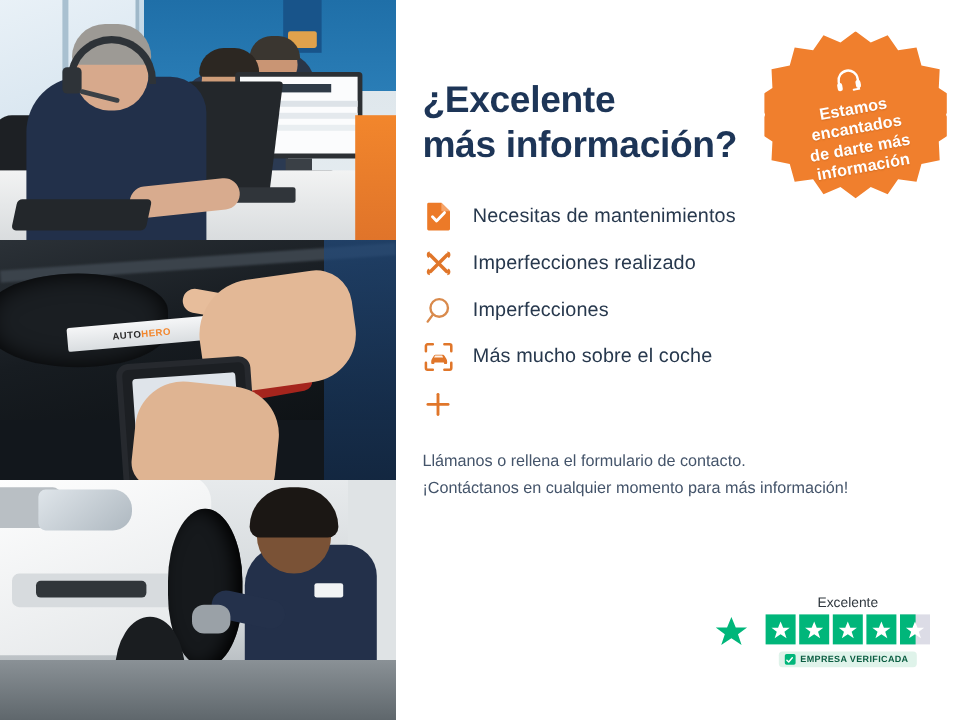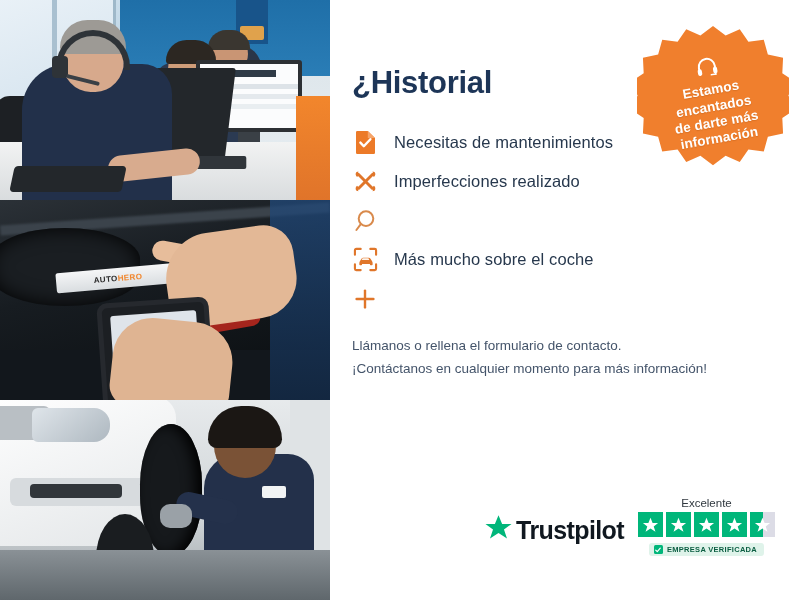--- a/index.html
+++ b/index.html
@@ -284,21 +284,22 @@
       <div class="marm"></div>
         <div class="glove"></div>
       <div class="bench"></div>
     </div>
 
   </div>
 
   <div class="content">
 
     <h1 class="heading">
-      <span>¿Historial</span><br>
+      <span>¿Excelente</span><br>
+      <span>más información?</span>
     </h1>
 
     <div class="badge-wrap">
       <div class="burst"></div>
       <div class="burst-inner">
         <span class="headset-icon">
           <svg width="22" height="20" viewBox="0 0 24 22">
             <path d="M3.2 14.5v-3.2a8.8 8.8 0 0 1 17.6 0v3.2" fill="none" stroke="#ffffff" stroke-width="2.2" stroke-linecap="round"></path>
             <rect x="1.2" y="12.6" width="4.6" height="7.4" rx="2.2" fill="#ffffff"></rect>
             <rect x="18.2" y="12.6" width="4.6" height="7.4" rx="2.2" fill="#ffffff"></rect>
@@ -343,20 +344,21 @@
         <span class="feat-label">Imperfecciones realizado</span>
       </div>
 
       <div class="feat">
         <span class="feat-ico">
           <svg width="24" height="24" viewBox="0 0 24 24">
             <circle cx="13" cy="9.6" r="7.3" fill="none" stroke="#d98a4c" stroke-width="2"></circle>
             <path d="M7.6 15.4 3.4 21" fill="none" stroke="#d98a4c" stroke-width="2" stroke-linecap="round"></path>
           </svg>
         </span>
+        <span class="feat-label">Imperfecciones</span>
       </div>
 
       <div class="feat">
         <span class="feat-ico">
           <svg width="25" height="25" viewBox="0 0 26 26">
             <g fill="none" stroke="#e0762a" stroke-width="2.2" stroke-linecap="round">
               <path d="M2 8V3.4A1.4 1.4 0 0 1 3.4 2H8"></path>
               <path d="M18 2h4.6A1.4 1.4 0 0 1 24 3.4V8"></path>
               <path d="M24 18v4.6a1.4 1.4 0 0 1-1.4 1.4H18"></path>
               <path d="M8 24H3.4A1.4 1.4 0 0 1 2 22.6V18"></path>
@@ -386,21 +388,20 @@
       <div>¡Contáctanos en cualquier momento para más información!</div>
     </div>
 
     <div class="tp">
       <div class="tp-logo">
         <span>
           <svg width="29" height="28" viewBox="0 0 28 27">
             <path d="M14 1.2 17.5 9.6 26.6 9.6 19.3 15 22.2 23.6 14 18.3 5.8 23.6 8.7 15 1.4 9.6 10.5 9.6z" fill="#00b67a"></path>
           </svg>
         </span>
-        <span class="tp-word">Trustpilot</span>
       </div>
 
       <div class="tp-right">
         <span class="tp-excel">Excelente</span>
 
         <div class="tp-stars">
           <span class="star-box">
             <svg width="17" height="16" viewBox="0 0 20 19">
                 <path d="M10 1 12.5 7.2 19 7.2 13.8 11.2 15.9 17.6 10 13.8 4.1 17.6 6.2 11.2 1 7.2 7.5 7.2z" fill="#ffffff"></path>
               </svg>

